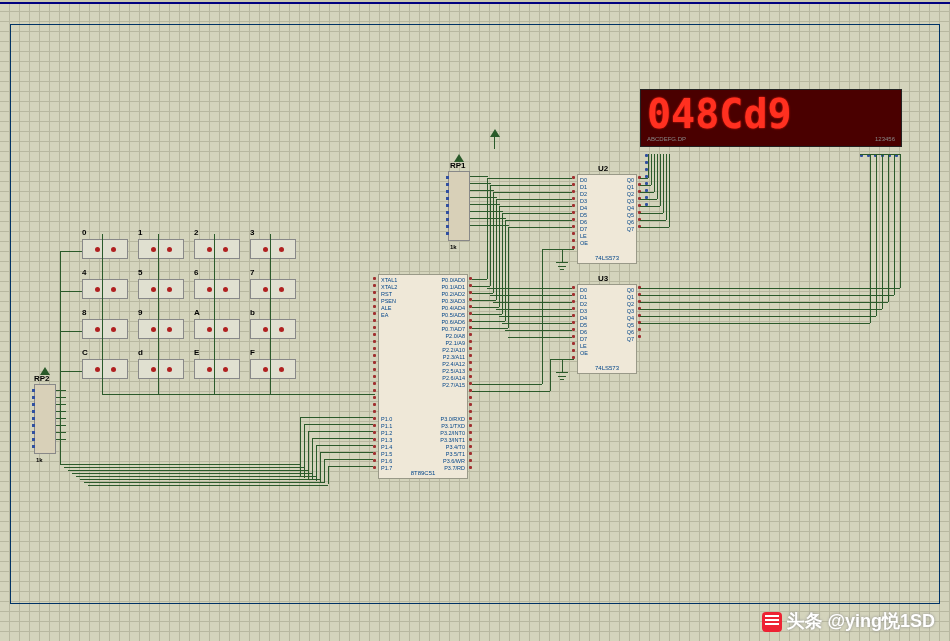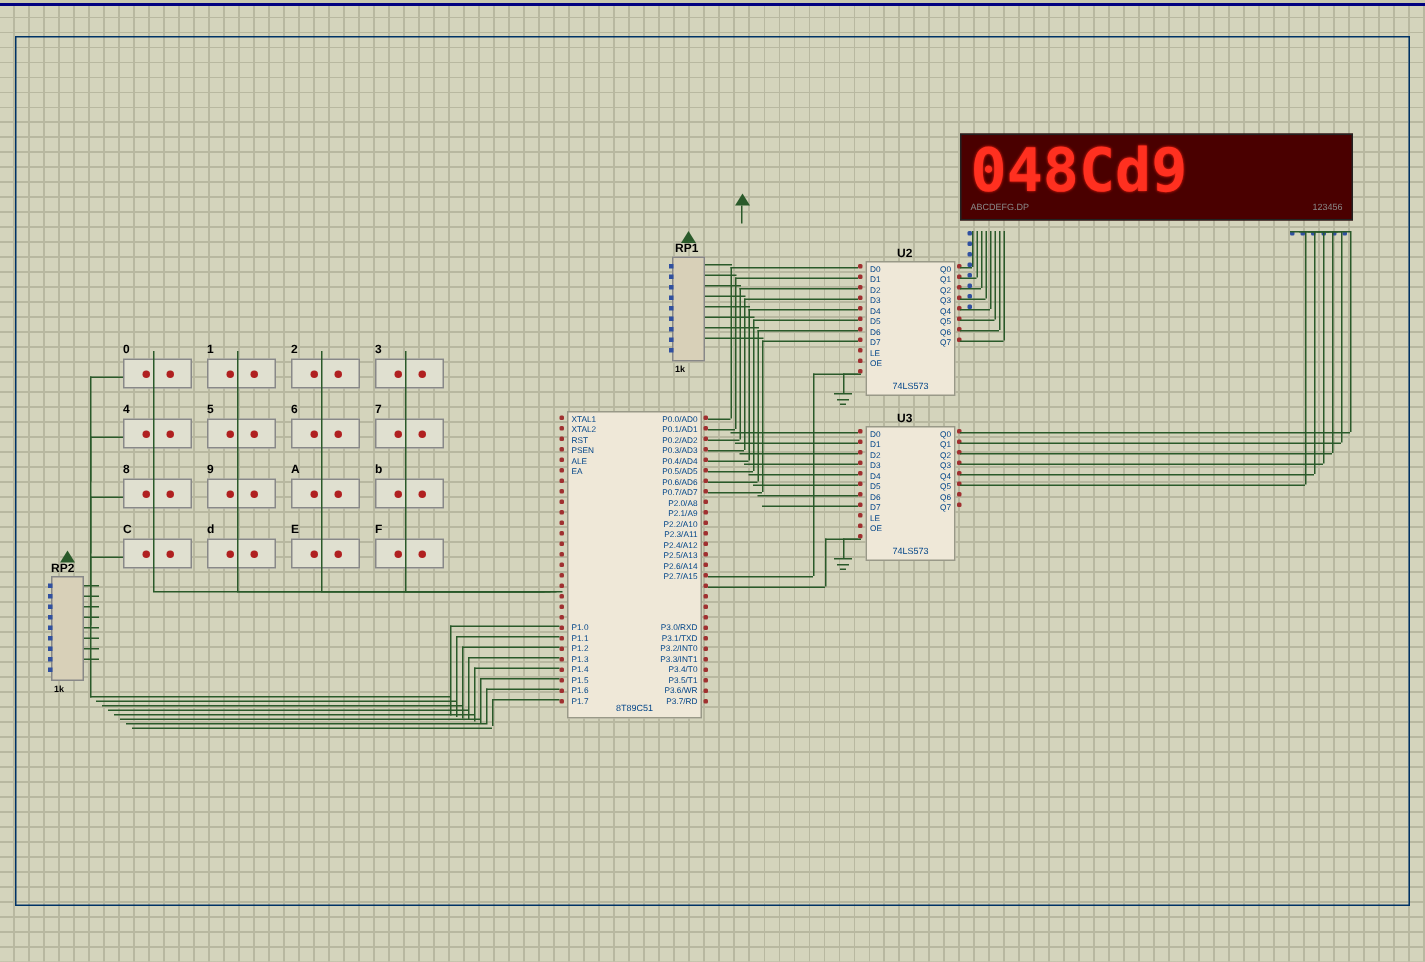--- a/index.html
+++ b/index.html
@@ -539,13 +539,16 @@
       <div class="wire h" style="left: 60px; top: 460px; width: 240px;"></div>
       <div class="wire h" style="left: 64px; top: 463px; width: 240px;"></div>
       <div class="wire h" style="left: 68px; top: 466px; width: 240px;"></div>
       <div class="wire h" style="left: 72px; top: 469px; width: 240px;"></div>
       <div class="wire h" style="left: 76px; top: 472px; width: 240px;"></div>
       <div class="wire h" style="left: 80px; top: 475px; width: 240px;"></div>
       <div class="wire h" style="left: 84px; top: 478px; width: 240px;"></div>
       <div class="wire h" style="left: 88px; top: 481px; width: 240px;"></div>
     </div>
 
+<div class="watermark">
+  <span class="wmlogo"></span><span>头条 @ying悦1SD</span>
+</div>
 </div>
 
 </body></html>

